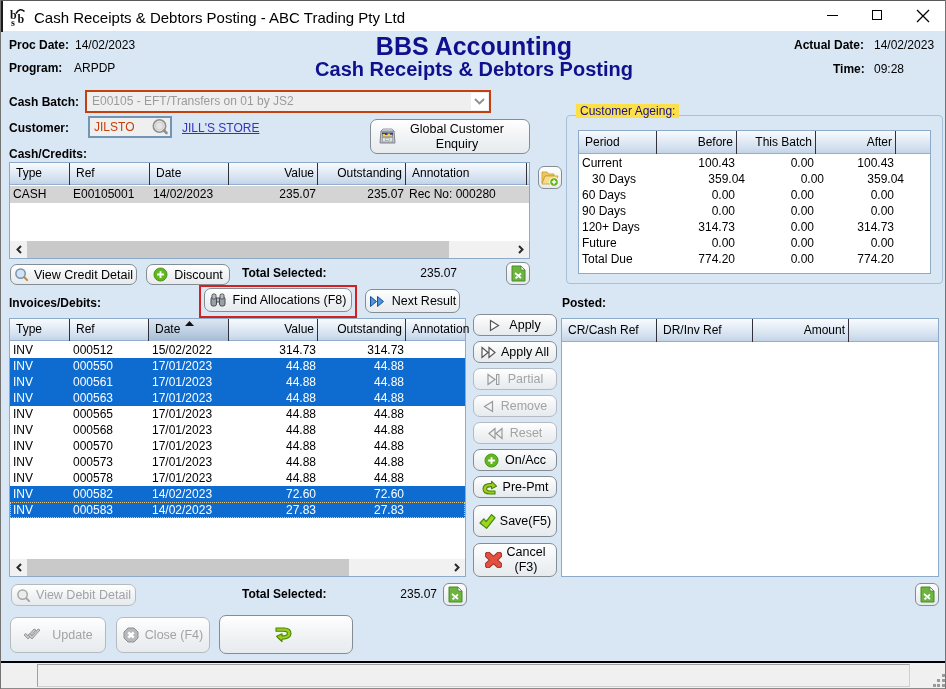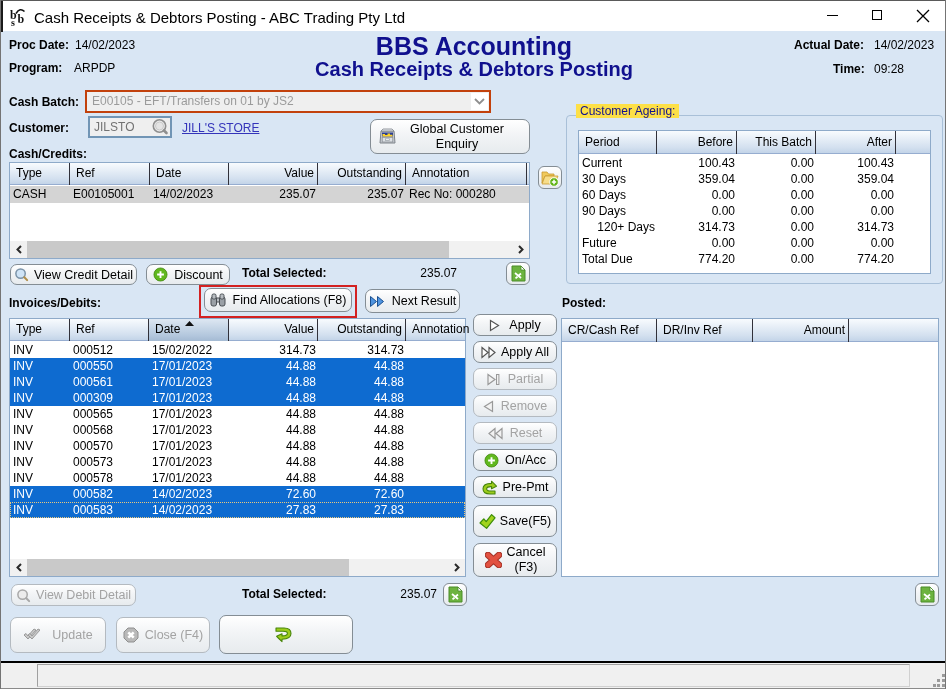--- a/index.html
+++ b/index.html
@@ -67,21 +67,21 @@
   <div class="abs" style="left:873px;top:62px;">09:28</div>
 
   <div class="abs b" style="left:8px;top:95px;">Cash Batch:</div>
   <div class="abs" style="left:84px;top:90px;width:406px;height:23px;background:#efefef;border:2px solid #c2410c;box-sizing:border-box;color:#9b9b9b;line-height:19px;padding-left:5px;">E00105 - EFT/Transfers on 01 by JS2
     <div class="abs" style="right:1px;top:1px;width:17px;height:17px;background:#fff;"></div>
     <svg class="abs" style="right:4px;top:6px;" width="11" height="7" viewBox="0 0 11 7">
         <path d="M1 1 L5.5 5.5 L10 1" fill="none" stroke="#8f8f8f" stroke-width="1.8"></path>
       </svg>
   </div>
   <div class="abs b" style="left:8px;top:121px;">Customer:</div>
-  <div class="abs" style="left:87px;top:116px;width:84px;height:22px;background:#efefef;border:2px solid #7195b5;box-sizing:border-box;color:#737373;line-height:18px;padding-left:4px;">JILSTO</div>
+  <div class="abs" style="left:87px;top:116px;width:84px;height:22px;background:#efefef;border:2px solid #7195b5;box-sizing:border-box;color:#c2410c;line-height:18px;padding-left:4px;">JILSTO</div>
   <svg class="abs" style="left:150px;top:118px;" width="18" height="18" viewBox="0 0 18 18">
     <circle cx="8.5" cy="8" r="6.2" fill="#ececec" stroke="#8f8f8f" stroke-width="1.6"></circle>
     <circle cx="8.5" cy="8" r="4" fill="#e4e4e4" stroke="#c9c9c9" stroke-width="1"></circle>
     <path d="M13 12.5 L15.5 15" stroke="#8f8f8f" stroke-width="2.6" stroke-linecap="round"></path>
   </svg>
   <div class="abs" style="left:181px;top:121px;color:#3434ba;text-decoration:underline;">JILL'S STORE</div>
 
   <div class="btn" style="left:369px;top:119px;width:160px;height:35px;">
     <svg class="abs" style="left:8px;top:8px;" width="17" height="17" viewBox="0 0 17 17">
       <path d="M2 3 L15 3 L16 15 L1 15 Z" fill="#c8cdd2" stroke="#7e848a" stroke-width="1"></path>
@@ -103,40 +103,40 @@
       <div class="th r" style="left:158px;width:79px;height:23px;line-height:22px;">This Batch</div>
       <div class="th r" style="left:237px;width:80px;height:23px;line-height:22px;">After</div>
       <div class="th" style="left:317px;width:35px;height:23px;line-height:22px;border-right:none;"></div>
     </div>
     <div class="row" style="top:24px;">
       <div class="c" style="left:0;width:78px;">Current</div>
         <div class="c r" style="left:78px;width:80px;">100.43</div>
         <div class="c r" style="left:158px;width:79px;">0.00</div>
         <div class="c r" style="left:237px;width:80px;">100.43</div>
     </div>
-    <div class="row" style="top:40px;">
+    <div class="row" style="top:40px;margin-left:10px;">
       <div class="c" style="left:0;width:78px;">30 Days</div>
         <div class="c r" style="left:78px;width:80px;">359.04</div>
         <div class="c r" style="left:158px;width:79px;">0.00</div>
         <div class="c r" style="left:237px;width:80px;">359.04</div>
     </div>
     <div class="row" style="top:56px;">
       <div class="c" style="left:0;width:78px;">60 Days</div>
         <div class="c r" style="left:78px;width:80px;">0.00</div>
         <div class="c r" style="left:158px;width:79px;">0.00</div>
         <div class="c r" style="left:237px;width:80px;">0.00</div>
     </div>
     <div class="row" style="top:72px;">
       <div class="c" style="left:0;width:78px;">90 Days</div>
         <div class="c r" style="left:78px;width:80px;">0.00</div>
         <div class="c r" style="left:158px;width:79px;">0.00</div>
         <div class="c r" style="left:237px;width:80px;">0.00</div>
     </div>
     <div class="row" style="top:88px;">
-      <div class="c" style="left:0;width:78px;text-align:right;">120+ Days</div>
+      <div class="c" style="left:0;width:78px;">120+ Days</div>
         <div class="c r" style="left:78px;width:80px;">314.73</div>
         <div class="c r" style="left:158px;width:79px;">0.00</div>
         <div class="c r" style="left:237px;width:80px;">314.73</div>
     </div>
     <div class="row" style="top:104px;">
       <div class="c" style="left:0;width:78px;">Future</div>
         <div class="c r" style="left:78px;width:80px;">0.00</div>
         <div class="c r" style="left:158px;width:79px;">0.00</div>
         <div class="c r" style="left:237px;width:80px;">0.00</div>
     </div>
@@ -248,21 +248,21 @@
     </div>
     <div class="row sel" style="top:55px;">
       <div class="c" style="left:0;width:60px;">INV</div>
         <div class="c" style="left:60px;width:79px;">000561</div>
         <div class="c" style="left:139px;width:80px;">17/01/2023</div>
         <div class="c r" style="left:219px;width:89px;">44.88</div>
         <div class="c r" style="left:308px;width:88px;">44.88</div>
     </div>
     <div class="row sel" style="top:71px;">
       <div class="c" style="left:0;width:60px;">INV</div>
-        <div class="c" style="left:60px;width:79px;">000309</div>
+        <div class="c" style="left:60px;width:79px;">000563</div>
         <div class="c" style="left:139px;width:80px;">17/01/2023</div>
         <div class="c r" style="left:219px;width:89px;">44.88</div>
         <div class="c r" style="left:308px;width:88px;">44.88</div>
     </div>
     <div class="row" style="top:87px;">
       <div class="c" style="left:0;width:60px;">INV</div>
         <div class="c" style="left:60px;width:79px;">000565</div>
         <div class="c" style="left:139px;width:80px;">17/01/2023</div>
         <div class="c r" style="left:219px;width:89px;">44.88</div>
         <div class="c r" style="left:308px;width:88px;">44.88</div>

